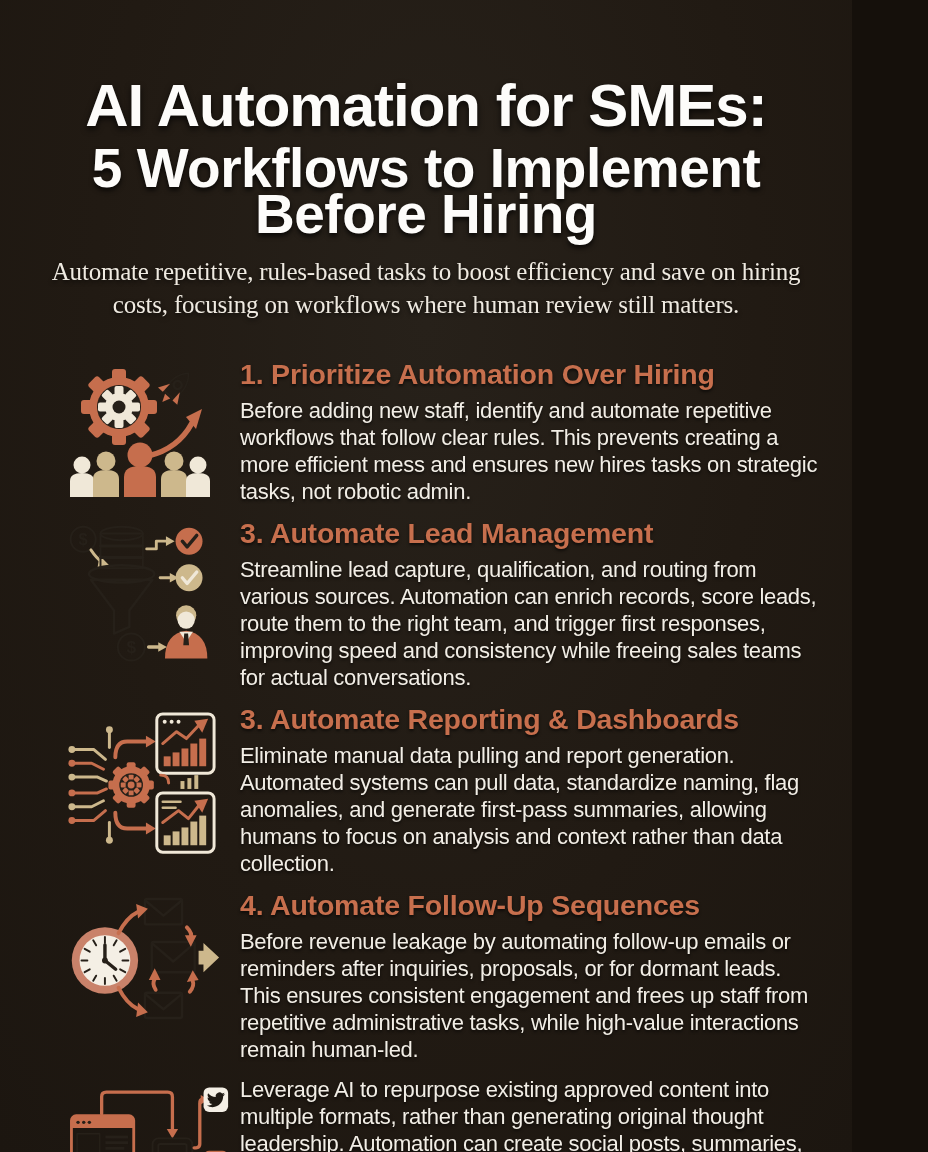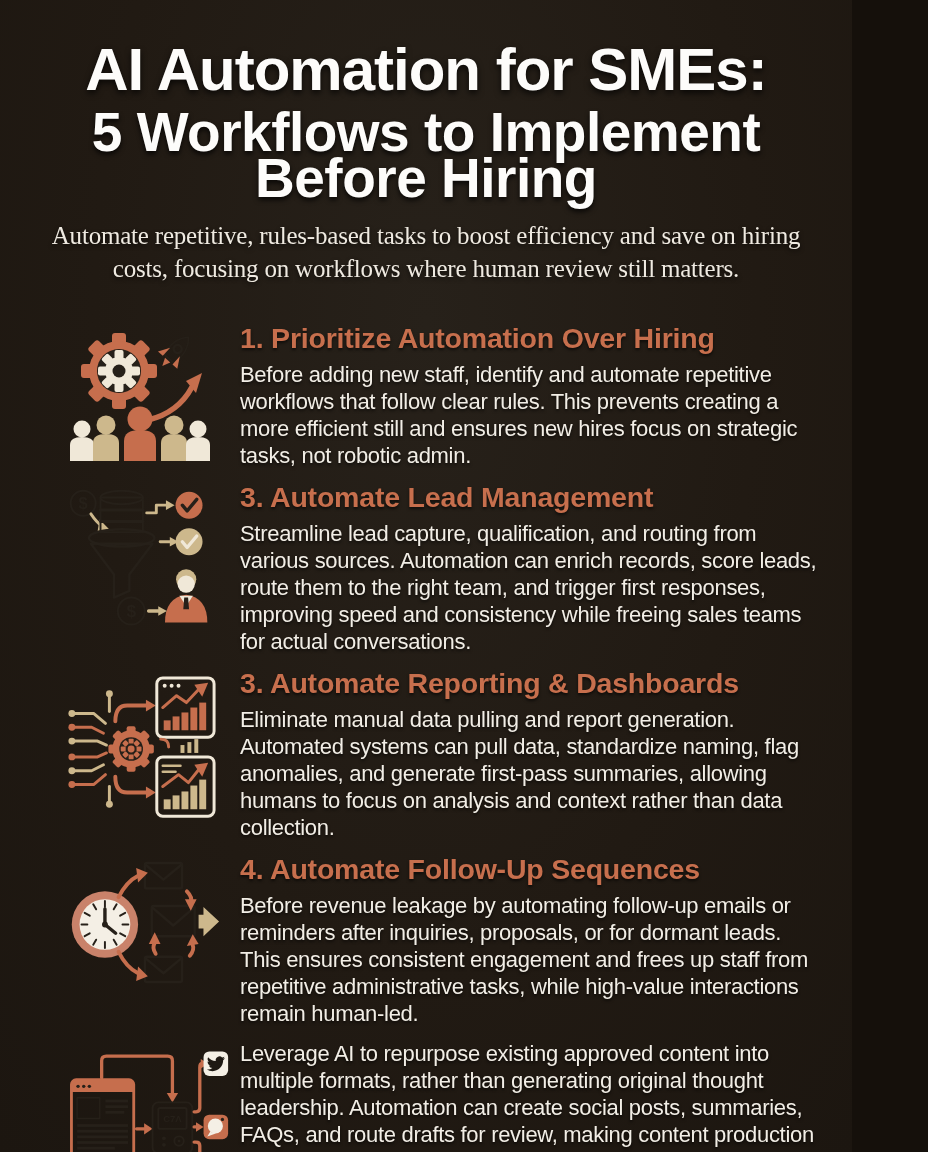--- a/index.html
+++ b/index.html
@@ -5,21 +5,21 @@
   html,body{margin:0;padding:0;background:#15100b;}
   :root{
     --bg:#211a13; --ink:#262019; --orange:#c66e4d; --tan:#cdb88c;
     --cream:#f0e8d8; --clockring:#c9826a; --heading:#c76f4d;
     --text:#f2eee6; --footer:#8c7d5a;
   }
   .page{
     position:relative; width:852px; height:1152px; overflow:hidden;
     background:radial-gradient(ellipse at 50% 28%, #27211a 0%, #211a13 55%, #1c1610 100%);
     font-family:"Liberation Sans", sans-serif;
-    box-sizing:border-box; padding-top:37px;
+    box-sizing:border-box; padding-top:73px;
   }
   .hdr{text-align:center;}
   .title1{
     margin:0; color:#fdfcfa; font-size:60px; line-height:66px; font-weight:bold;
     letter-spacing:-1px; text-shadow:0 3px 6px rgba(0,0,0,.75);
   }
   .title2{
     margin:6px 0 0; color:#fdfcfa; font-size:55px; line-height:46px; font-weight:bold;
     letter-spacing:-.5px; text-shadow:0 3px 5px rgba(0,0,0,.75);
   }
@@ -110,21 +110,21 @@
             <path class="fT" d="M99 136 V118 Q99 109 112 109 Q125 109 125 118 V136 Z"></path>
             <circle class="fC" cx="136" cy="104" r="8.5"></circle>
             <path class="fC" d="M124 136 V120 Q124 112 136 112 Q148 112 148 120 V136 Z"></path>
             <circle class="fO" cx="78" cy="94" r="12.5"></circle>
             <path class="fO" d="M62 136 V116 Q62 105 78 105 Q94 105 94 116 V136 Z"></path>
           </g>
         </svg>
       </div>
       <div class="content">
         <h3>1. Prioritize Automation Over Hiring</h3>
-        <p>Before adding new staff, identify and automate repetitive workflows that follow clear rules. This prevents creating a more efficient still and ensures new hires focus on strategic tasks, not robotic admin.</p>
+        <p>Before adding new staff, identify and automate repetitive workflows that follow clear rules. This prevents creating a more efficient mess and ensures new hires tasks on strategic tasks, not robotic admin.</p>
       </div>
     </div>
 
     <div class="section">
       <div class="icon">
         <svg width="154" height="154" viewBox="0 0 160 160">
           <g>
             <circle class="fT sD" stroke-width="2" cx="22" cy="20" r="13"></circle>
             <text class="fD" x="22" y="26" font-size="17" text-anchor="middle">$</text>
             <path class="sT" stroke-width="3" d="M30 31 Q36 40 42 44"></path>

